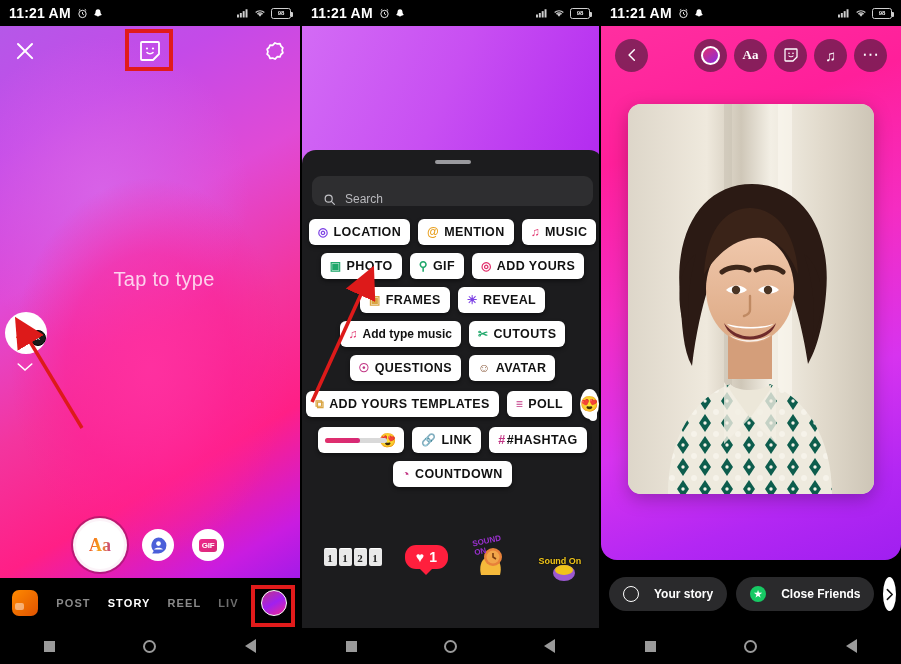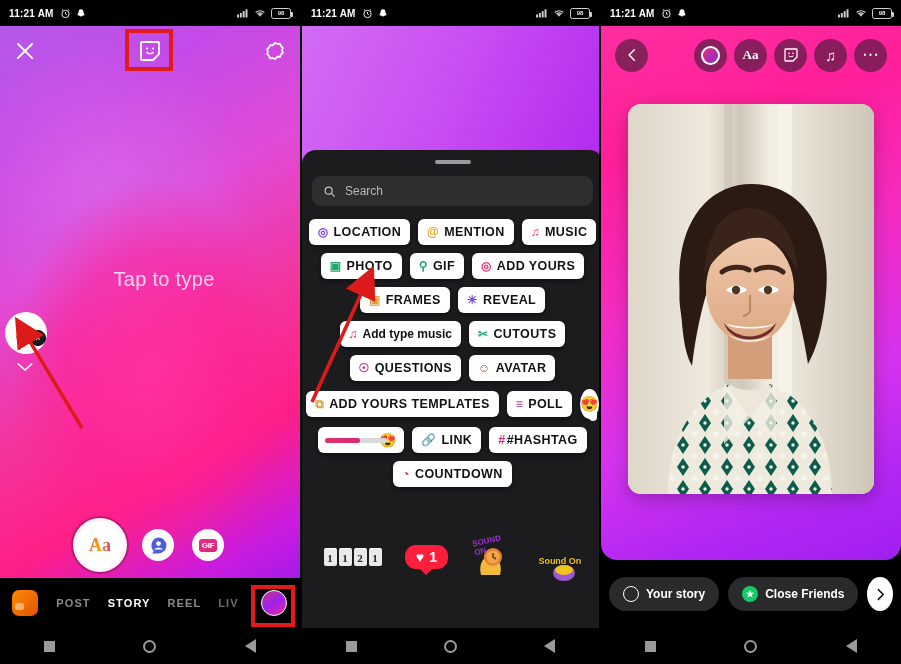--- a/index.html
+++ b/index.html
@@ -8,21 +8,21 @@
 
   .stage { position:relative; width:901px; height:664px; display:flex; background:#000; }
   .panel { position:relative; height:664px; overflow:hidden; background:#000; }
   .p1 { width:300px; }
   .p2 { width:301px; border-left:2px solid #000; border-right:2px solid #000; }
   .p3 { width:300px; }
 
   
   .statusbar { position:relative; height:26px; background:#000; color:#fff;
                display:flex; align-items:center; padding:0 9px; z-index:30; }
-  .sb-time { font-size:10px; font-weight:bold; letter-spacing:.2px; }
+  .sb-time { font-size:14px; font-weight:bold; letter-spacing:.2px; }
   .sb-icons-l { display:flex; align-items:center; gap:5px; margin-left:6px; }
   .sb-spacer { flex:1; }
   .sb-icons-r { display:flex; align-items:center; gap:5px; }
   .sb-batt { position:relative; width:20px; height:11px; border:1.3px solid #cfcfcf;
              border-radius:2.5px; display:flex; align-items:center; justify-content:center; }
   .sb-batt:after { content:""; position:absolute; right:-3px; top:3px; width:2px; height:5px;
                    background:#cfcfcf; border-radius:0 1px 1px 0; }
   .sb-batt span { font-size:6px; color:#e6e6e6; font-weight:bold; line-height:1; }
 
   
@@ -98,21 +98,21 @@
      border-right:11px solid #9a9a9a; }
 
   
   .p2-canvas { position:absolute; top:26px; left:0; width:301px; height:602px;
      background:linear-gradient(115deg,#d36bf5 0%, #c84ff2 30%, #b42df0 60%, #a61ff0 100%); }
   .tray { position:absolute; left:0; top:150px; width:301px; height:478px;
      background:#1c1c1e; border-radius:14px 14px 0 0; z-index:10; padding:0 10px; }
   .tray-handle { width:36px; height:4px; border-radius:3px; background:#9a9a9e;
      margin:10px auto 0; }
   .search-bar { margin-top:12px; height:30px; border-radius:9px; background:#2e2e30;
-     display:flex; align-items:center; padding:0 11px; gap:9px; }
+     display:flex; align-items:flex-end; padding:0 11px; gap:9px; }
   .search-bar .ph { color:#b9b9bd; font-size:12px; }
 
   .rowset { margin-top:13px; display:flex; flex-direction:column; gap:8px; }
   .srow { display:flex; justify-content:center; gap:8px; align-items:center; }
   .pill { background:#fff; color:#111; border-radius:6px; height:26px; padding:0 9px;
      display:flex; align-items:center; gap:5px; font-size:12.5px; font-weight:bold;
      letter-spacing:.4px; box-shadow:0 2px 4px rgba(0,0,0,.45); white-space:nowrap;
      font-family:"Liberation Sans Narrow","Liberation Sans",sans-serif; }
   .pill.mixed { font-weight:bold; letter-spacing:0; font-size:12px; }
   .pill .gl { font-size:12px; line-height:1; display:inline-block; }
@@ -148,21 +148,21 @@
      display:flex; align-items:center; justify-content:center; color:#fff; }
   .p3-top-right { margin-left:auto; display:flex; gap:7px; }
   .rb-grad { width:19px; height:19px; border-radius:50%;
      background:linear-gradient(140deg,#e1306c,#8a2be2); border:2px solid #fff; }
   .photo-card { position:absolute; left:27px; top:104px; width:246px; height:390px;
      border-radius:13px; overflow:hidden; z-index:15; box-shadow:0 5px 18px rgba(0,0,0,.25);
      background:#ddd8cf; }
   .p3-bottom { position:absolute; left:0; bottom:36px; width:300px; height:68px; background:#000;
      display:flex; align-items:center; gap:9px; padding:0 8px; z-index:25; }
   .sendpill { height:34px; border-radius:18px; background:#2a2a2c; display:flex; align-items:center;
-     gap:7px; padding:0 14px; color:#fff; font-size:12px; font-weight:bold; white-space:nowrap; }
+     gap:15px; padding:0 14px; color:#fff; font-size:12px; font-weight:bold; white-space:nowrap; }
   .sp-ring { width:16px; height:16px; border-radius:50%; border:1.8px solid #fff; }
   .sp-star { width:16px; height:16px; border-radius:50%; background:#17c964;
      display:flex; align-items:center; justify-content:center; font-size:9px; color:#fff; }
   .nextbtn { width:34px; height:34px; border-radius:50%; background:#fff; margin-left:auto;
      display:flex; align-items:center; justify-content:center; color:#111; font-size:15px; font-weight:bold; }
 
   
   .arrow-svg { position:absolute; left:0; top:0; pointer-events:none; z-index:60; }
 </style>
 </head>

